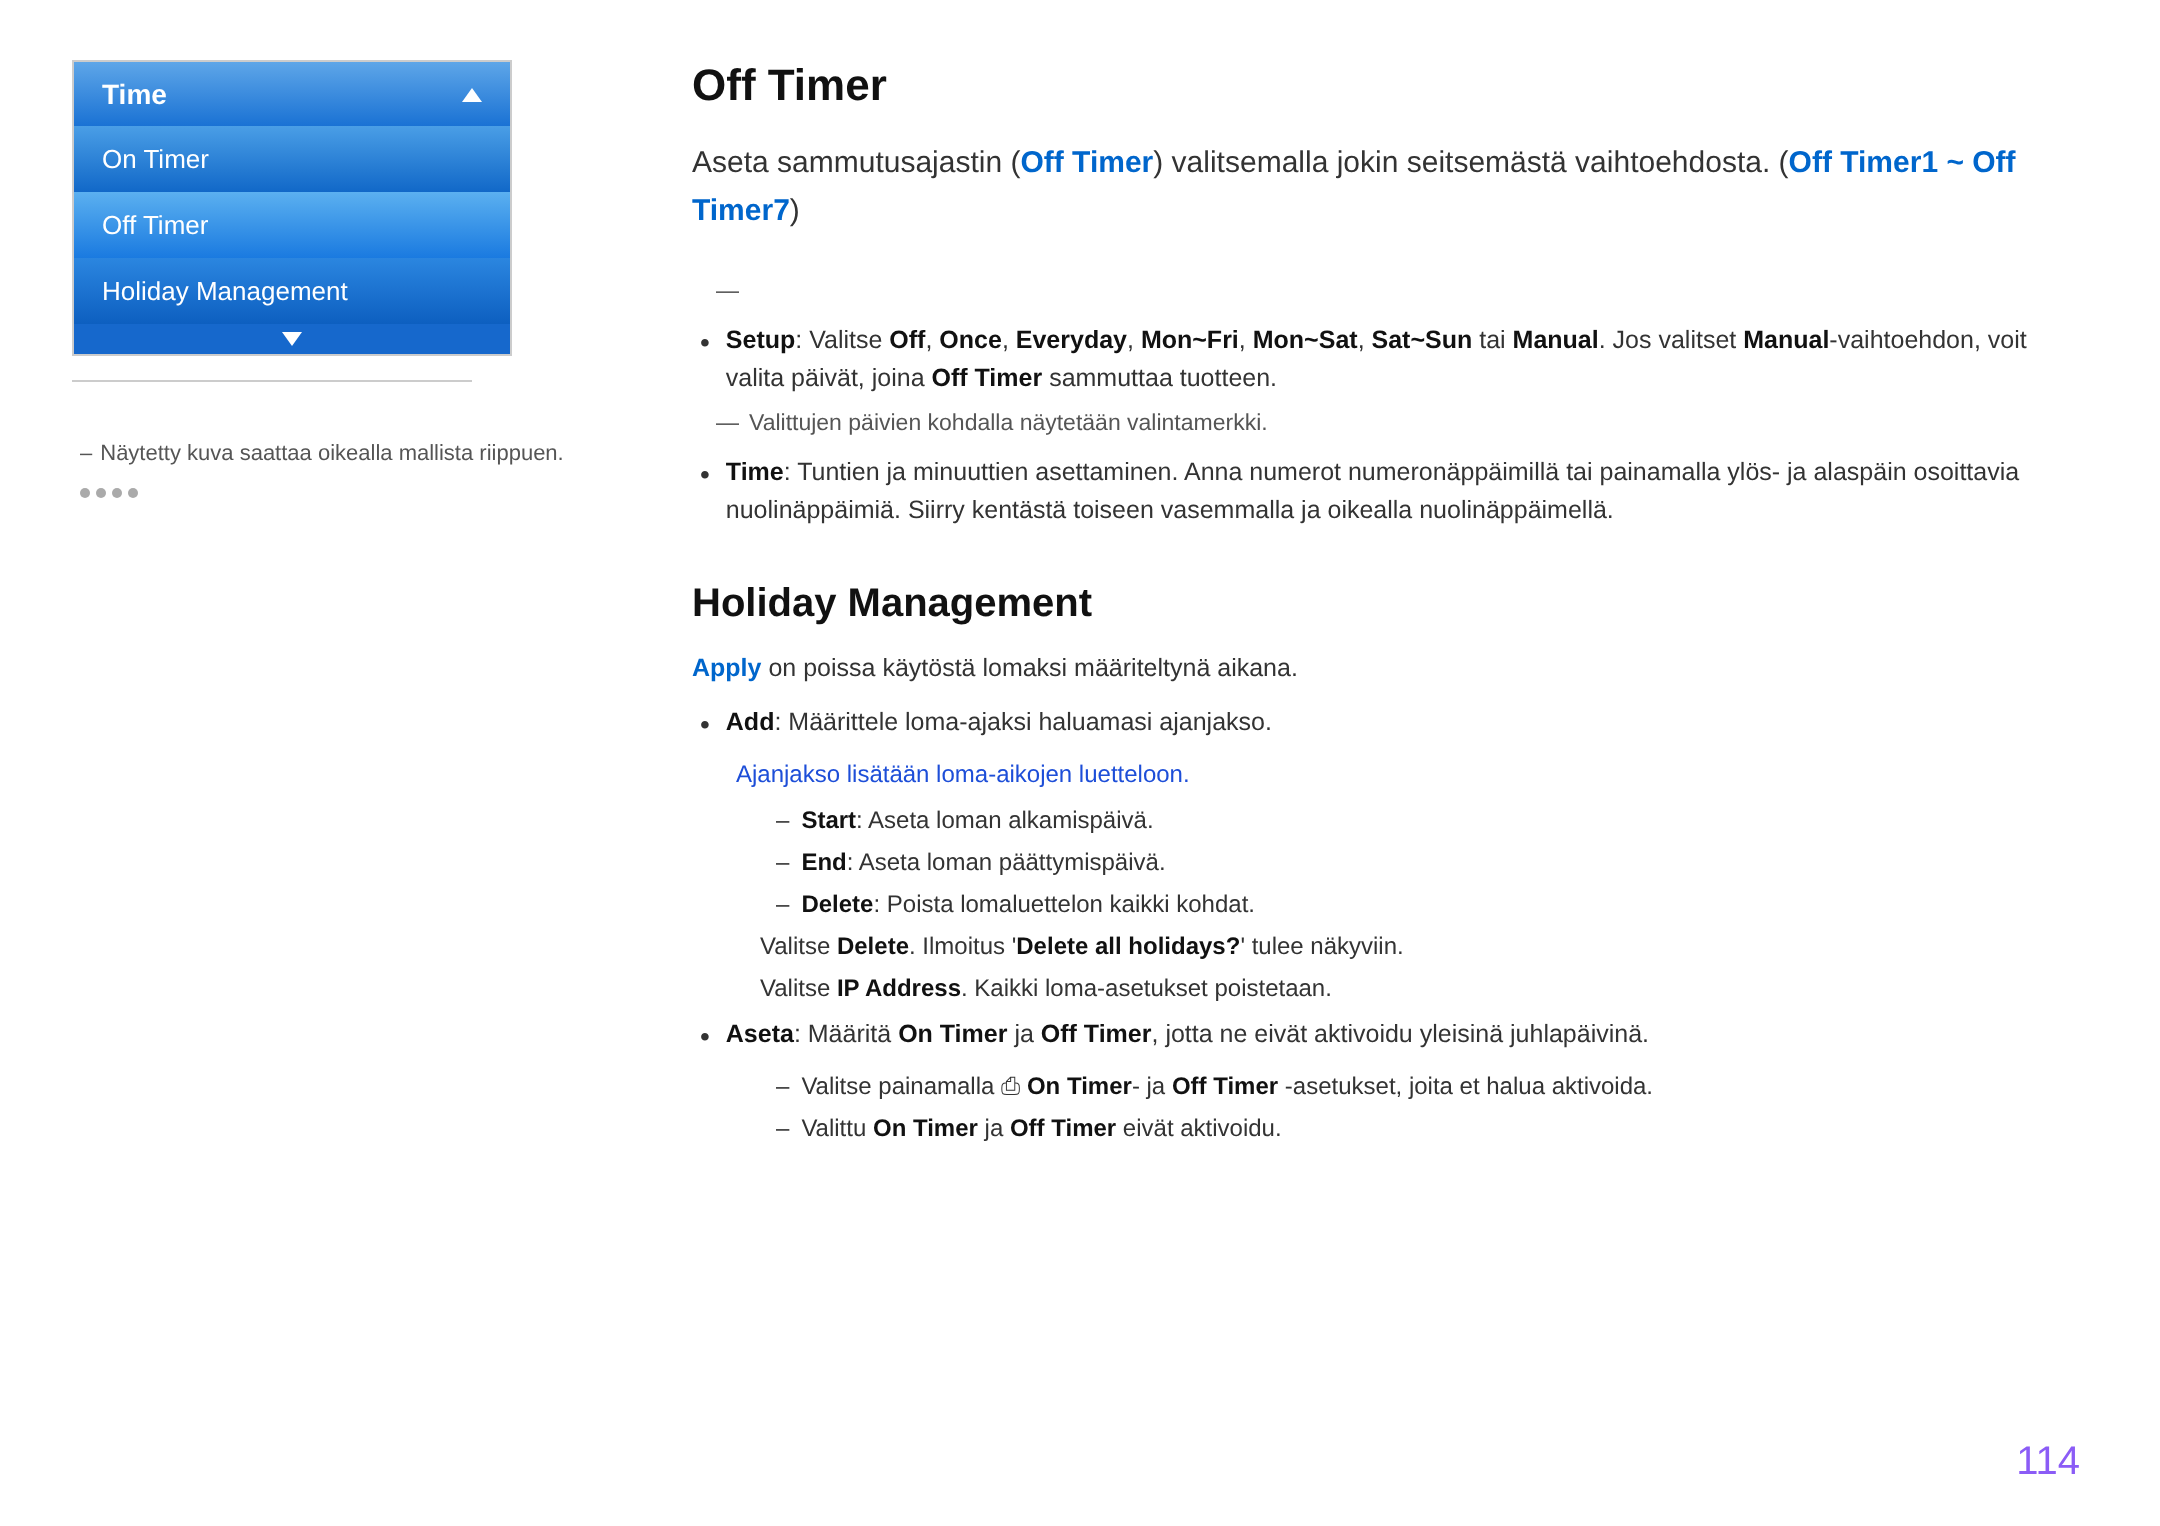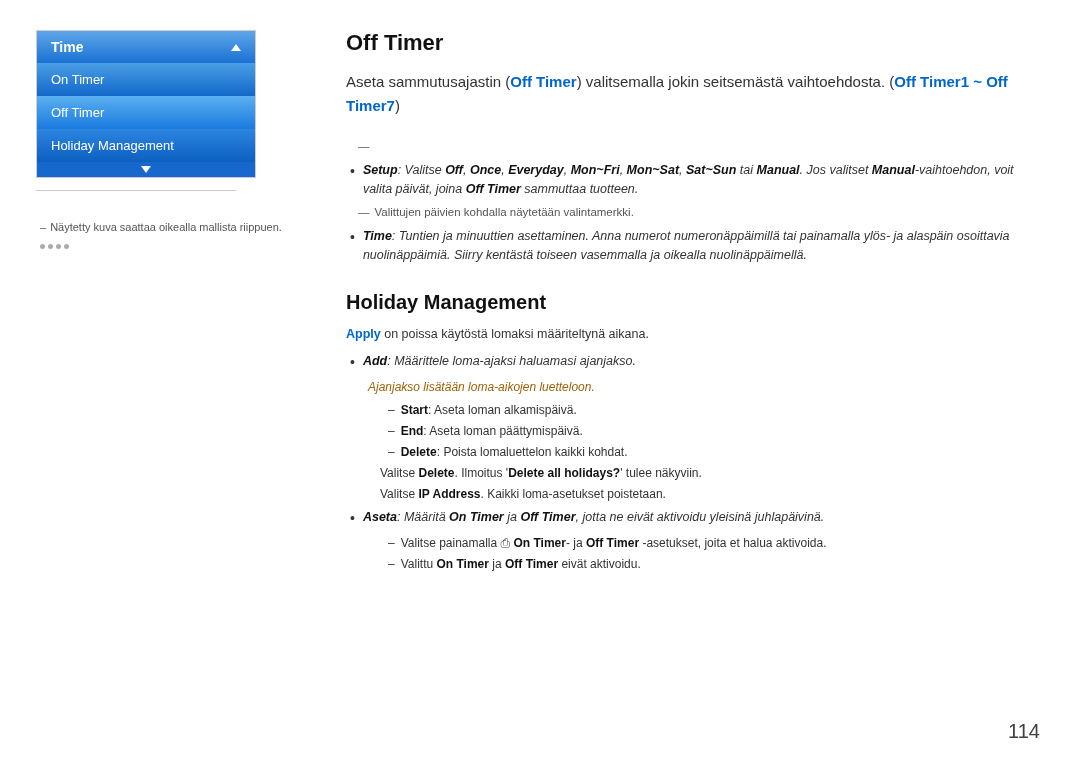--- a/index.html
+++ b/index.html
@@ -175,21 +175,20 @@
     }
 
     .bullet-dot {
       margin-right: 8px;
       font-size: 14px;
       line-height: 1.5;
     }
 
     .bullet-text {
       flex: 1;
-      font-style: italic;
     }
 
     .sub-bullet {
       padding-left: 20px;
       margin-bottom: 3px;
       font-size: 12px;
       color: #333;
       line-height: 1.5;
       display: flex;
     }
@@ -204,21 +203,21 @@
       margin-bottom: 8px;
       line-height: 1.6;
     }
 
     
     .page-number {
       position: absolute;
       bottom: 20px;
       right: 40px;
       font-size: 20px;
-      color: #404040;
+      color: #8b5cf6;
       font-weight: normal;
     }
 
     .divider {
       border: none;
       border-top: 1px solid #ccc;
       margin: 12px 0 10px 0;
       width: 200px;
     }
   </style>
@@ -300,21 +299,21 @@
       <span class="blue-bold">Apply</span> on poissa käytöstä lomaksi määriteltynä aikana.
     </div>
 
     <div class="bullet-item">
       <span class="bullet-dot">•</span>
       <span class="bullet-text">
         <span class="dark-bold">Add</span>: Määrittele loma-ajaksi haluamasi ajanjakso.
       </span>
     </div>
     <div style="padding-left: 22px;">
-      <div style="font-size:12px; color:#a16207; margin-bottom:5px; line-height:1.5;font-style:italic;">
+      <div style="font-size:12px; color:#1d4ed8; margin-bottom:5px; line-height:1.5;">
         Ajanjakso lisätään loma-aikojen luetteloon.
       </div>
       <div class="sub-bullet">
         <span class="sub-bullet-dash">–</span>
         <span><span class="dark-bold">Start</span>: Aseta loman alkamispäivä.</span>
       </div>
       <div class="sub-bullet">
         <span class="sub-bullet-dash">–</span>
         <span><span class="dark-bold">End</span>: Aseta loman päättymispäivä.</span>
       </div>

